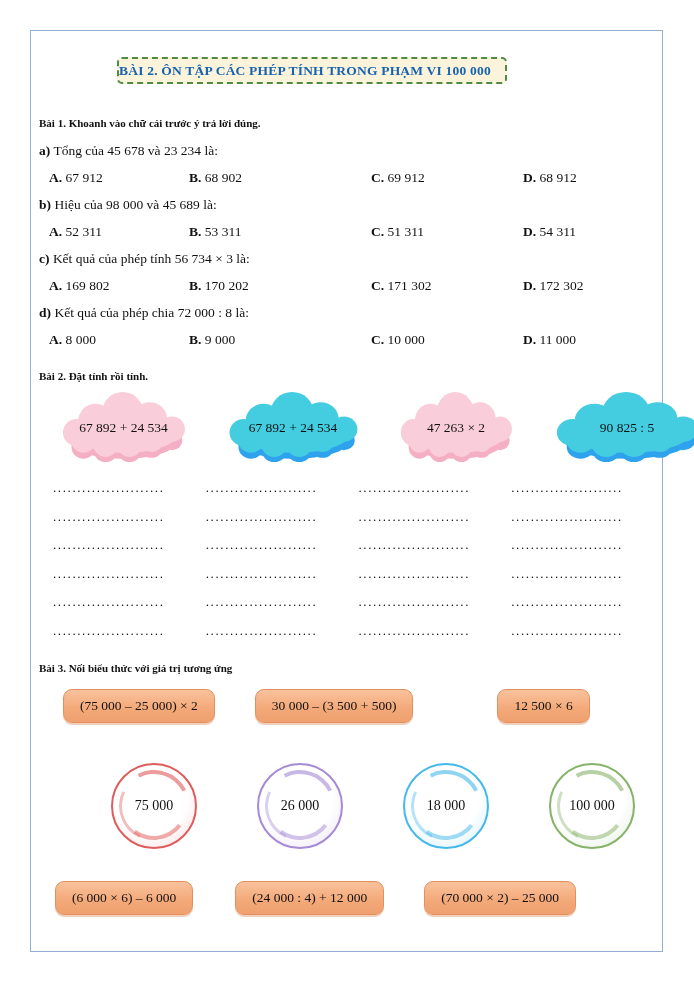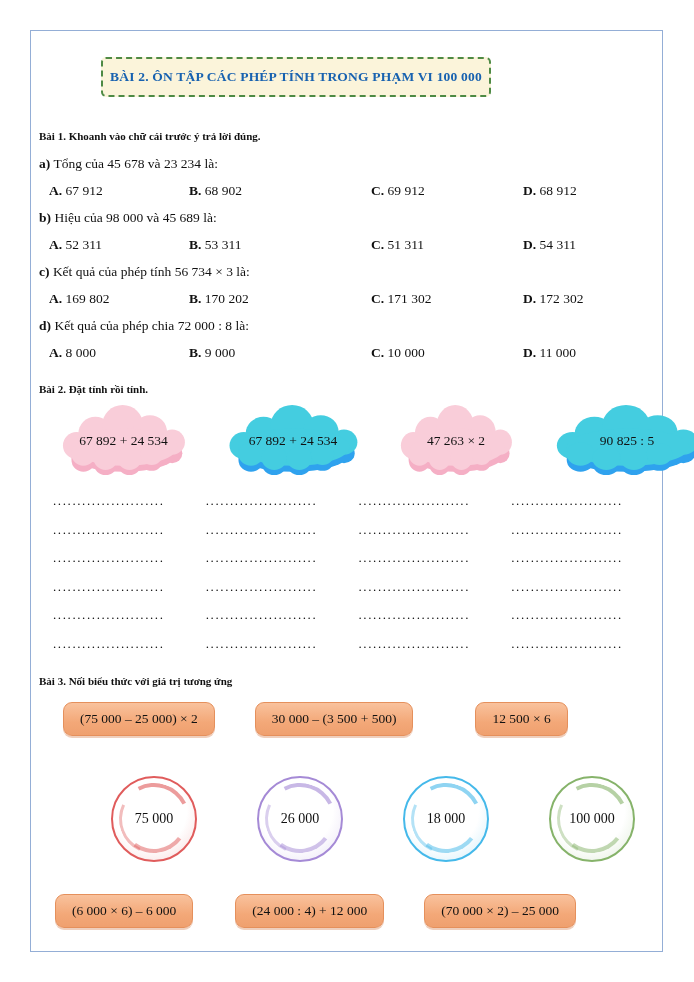--- a/index.html
+++ b/index.html
@@ -3,23 +3,23 @@
 <meta charset="utf-8">
 <style>
   * { margin:0; padding:0; box-sizing:border-box; }
   html,body { width:694px; height:982px; background:#ffffff; overflow:hidden;
     font-family:"Liberation Serif","DejaVu Serif",serif; color:#111; }
   .page { position:absolute; left:30px; top:30px; width:633px; height:922px;
     border:1px solid #94aed6; background:#fff; }
   .content { padding:26px 10px 0 8px; }
 
   
-  .title-box { width:390px; height:40px; margin-left:62px;
+  .title-box { width:390px; height:27px; margin-left:78px;
     background:#fbf4da; border:2px dashed #4e8a44; border-radius:5px;
-    display:flex; align-items:center; justify-content:center; }
+    display:flex; align-items:center; }
   .title-box .t { color:#1862b0; font-weight:bold; font-size:13.5px; letter-spacing:.2px; }
 
   
   .h { font-weight:bold; font-size:11px; line-height:27px;margin-top:10px; }
   .ex1 { margin-top:26px; }
   .stem { font-size:13.5px; line-height:27px; }
   .stem b { font-weight:bold; }
   .opts { display:grid; grid-template-columns:140px 182px 152px 1fr;
     padding-left:10px; font-size:13.5px; line-height:27px; }
   .opt b { font-weight:bold; }
@@ -39,21 +39,21 @@
     white-space:nowrap; overflow:hidden; color:#111; }
 
   
   .ex3 { margin-top:10px; }
   .expr-row { display:flex; margin-top:7px; }
   .expr { padding:8px 16px; border-radius:9px; font-size:13.5px; text-align:center;
     background:linear-gradient(180deg,#f9c29d 0%,#f3a878 60%,#efa06f 100%);
     border:1px solid #e5905c; box-shadow:0 2px 0 rgba(209,118,66,.35); }
   .row-top .expr:nth-child(1){ margin-left:24px; }
   .row-top .expr:nth-child(2){ margin-left:40px; }
-  .row-top .expr:nth-child(3){ margin-left:62px; }
+  .row-top .expr:nth-child(3){ margin-left:84px; }
   .row-bottom { margin-top:32px; }
   .row-bottom .expr:nth-child(1){ margin-left:16px; }
   .row-bottom .expr:nth-child(2){ margin-left:42px; }
   .row-bottom .expr:nth-child(3){ margin-left:40px; }
 
   .bubbles { display:flex; gap:60px; margin:40px 0 0 72px; align-items:center; }
   .bubble { position:relative; width:86px; height:86px; border-radius:50%;
     border:2px solid var(--c);
     background:radial-gradient(circle at 45% 40%, #ffffff 55%, var(--tint) 92%);
     display:flex; align-items:center; justify-content:center; }

